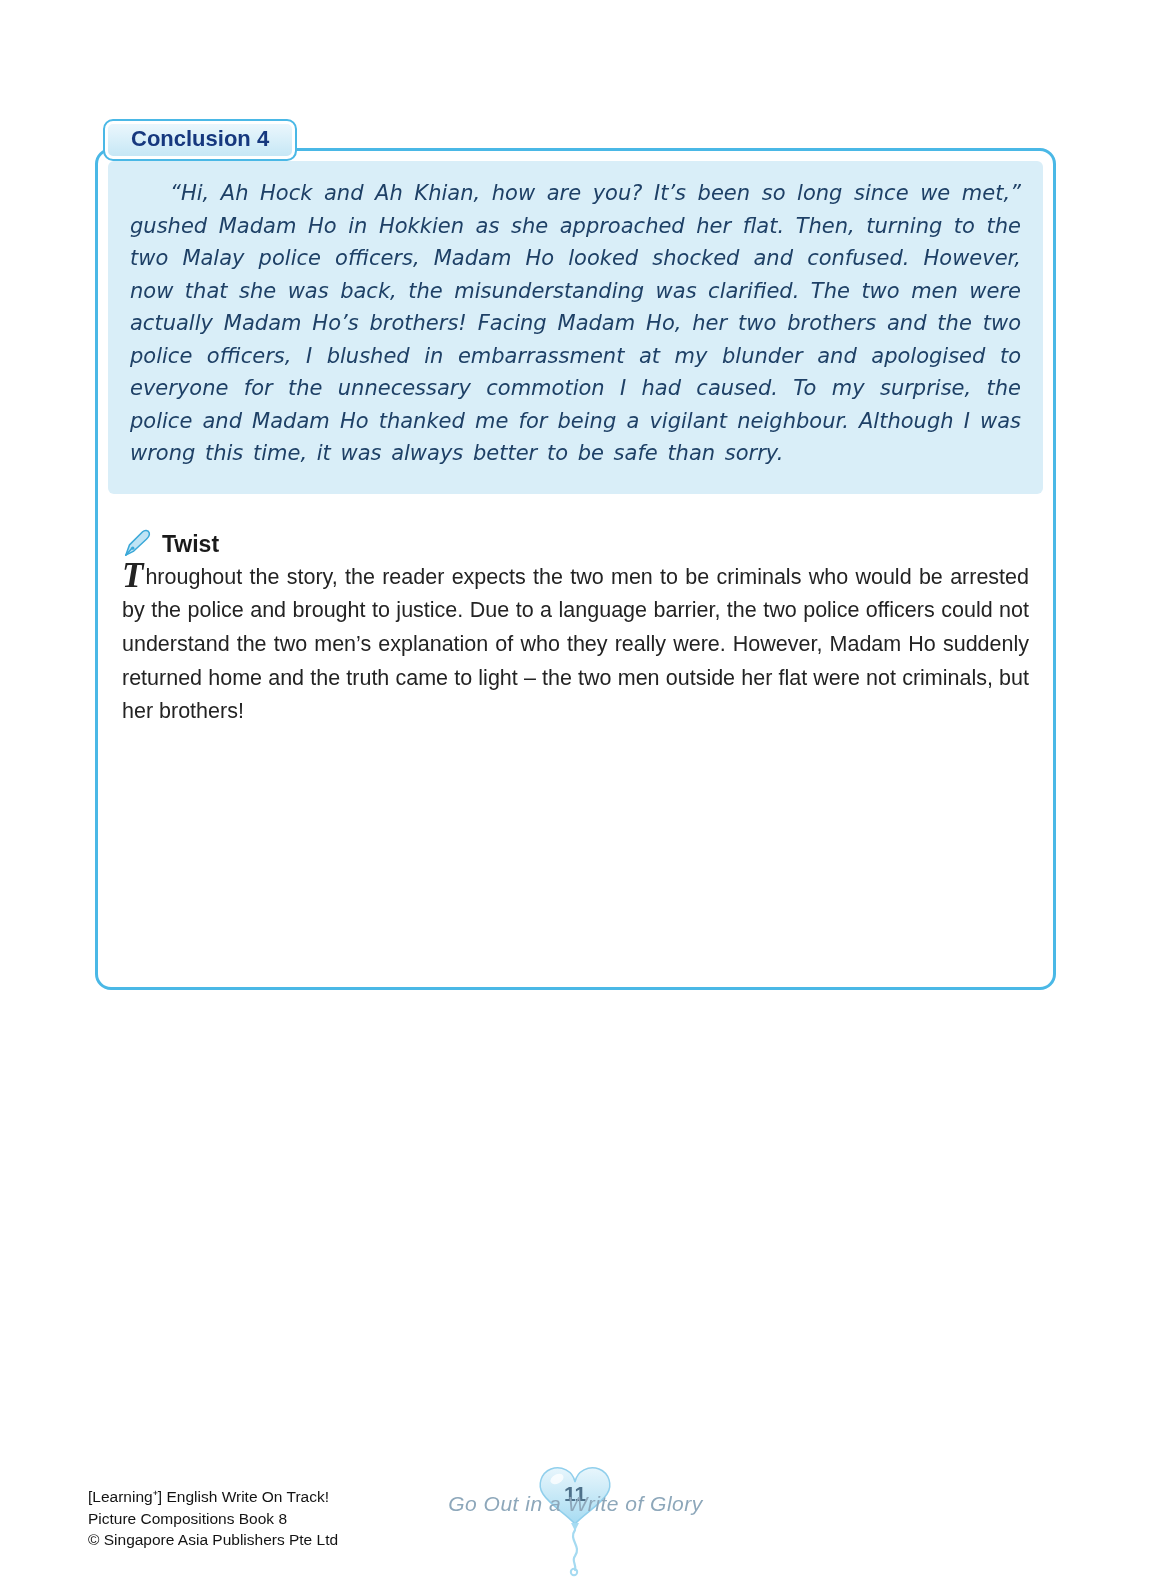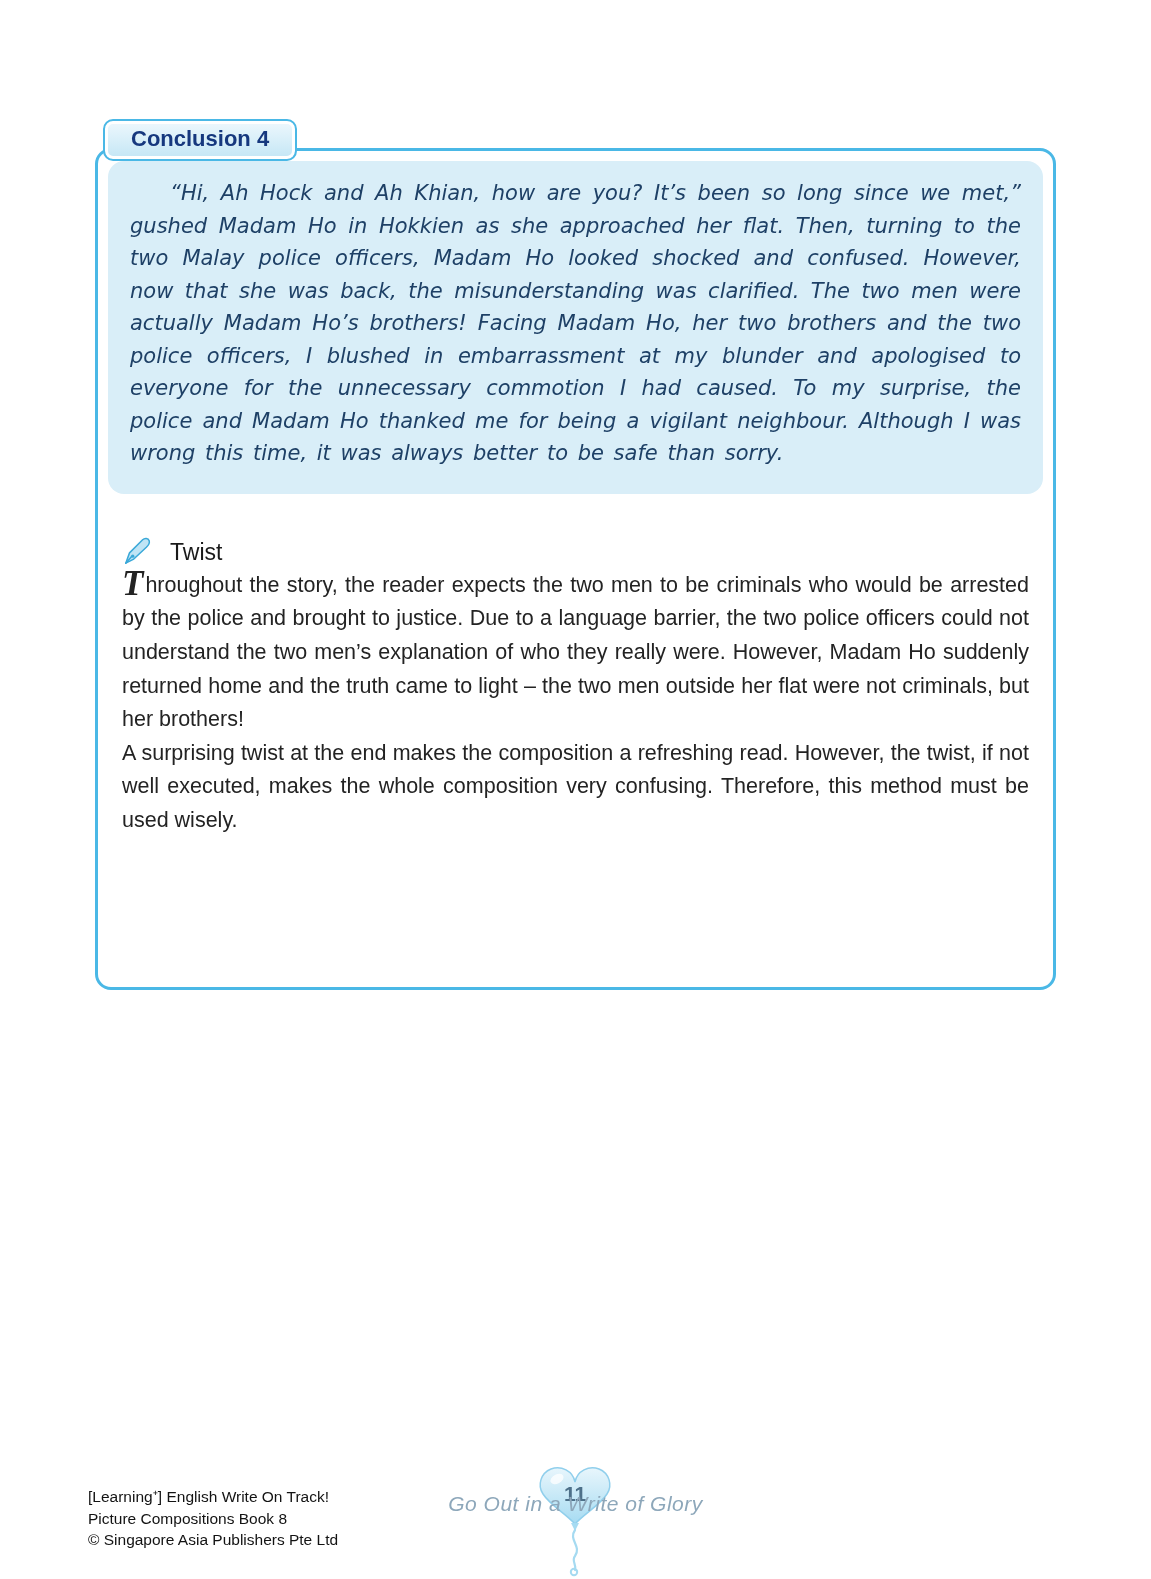--- a/index.html
+++ b/index.html
@@ -13,31 +13,31 @@
     border:3px solid #4ab8e6; border-radius:16px; background:#ffffff;
   }
   .badge {
     position:absolute; left:5px; top:-32px;
     background:linear-gradient(#eef8fd,#c3e6f5);
     border:2px solid #4ab8e6; box-shadow: inset 0 0 0 3px #ffffff;
     border-radius:10px; padding:5px 26px 7px;
     font-size:22px; font-weight:bold; color:#16387e; white-space:nowrap;
   }
   .composition {
-    margin:10px; background:#d9eef8; border-radius:16px; padding:16px 22px 24px;
+    margin:10px; background:#d9eef8; border-radius:6px; padding:16px 22px 24px;
   }
   .composition p {
     font-family:"DejaVu Sans", sans-serif; font-style:italic;
     font-size:21px; line-height:1.55; color:#1e4066;
     text-align:justify; text-indent:40px; word-spacing:3px;
   }
   .twist { padding:4px 24px 30px; }
   .twist-heading {
-    display:flex; align-items:flex-end; gap:18px;
-    font-size:23px; font-weight:normal; color:#1a1a1a; margin-top:28px;
+    display:flex; align-items:flex-end; gap:10px;
+    font-size:23px; font-weight:bold; color:#1a1a1a; margin-top:20px;
   }
   .pen-icon { width:30px; height:30px; flex:0 0 auto; }
   .twist p {
     font-size:21.5px; line-height:1.56; color:#232323;
     text-align:justify; 
   }
   .dropcap {
     font-family:"Liberation Serif", serif; font-style:italic; font-weight:bold;
     font-size:35px; line-height:1; vertical-align:-3px; padding-right:2px;
   }
@@ -73,21 +73,20 @@
         <svg class="pen-icon" viewBox="0 0 32 32" aria-hidden="true">
           <path d="M4,29 L8,18 L22,4 C24,2 28,2 29,5 C30,8 28,10 26,12 L12,25 Z" fill="#bfe4f5" stroke="#3aa8d8" stroke-width="1.6" stroke-linejoin="round"></path>
           <path d="M4,29 L10.5,21.5" stroke="#3aa8d8" stroke-width="1.6" stroke-linecap="round"></path>
           <circle cx="11.5" cy="21.5" r="1.7" fill="#3aa8d8"></circle>
         </svg>
         <span>Twist</span>
       </div>
 
       <p><span class="dropcap">T</span><span>hroughout the story, the reader expects the two men to be criminals who would be arrested by the police and brought to justice. Due to a language barrier, the two police officers could not understand the two men’s explanation of who they really were. However, Madam Ho suddenly returned home and the truth came to light – the two men outside her flat were not criminals, but her brothers!</span></p>
 
-      <p>A surprising twist at the end makes the composition a refreshing read. However, the twist, if not well executed, makes the whole composition very confusing. Therefore, this method must be used wisely.</p>
 
 
     </div>
   </div>
 
   <div class="imprint">
     <div>[Learning⁺] English Write On Track!</div>
     <div>Picture Compositions Book 8</div>
     <div>© Singapore Asia Publishers Pte Ltd</div>
   </div>

